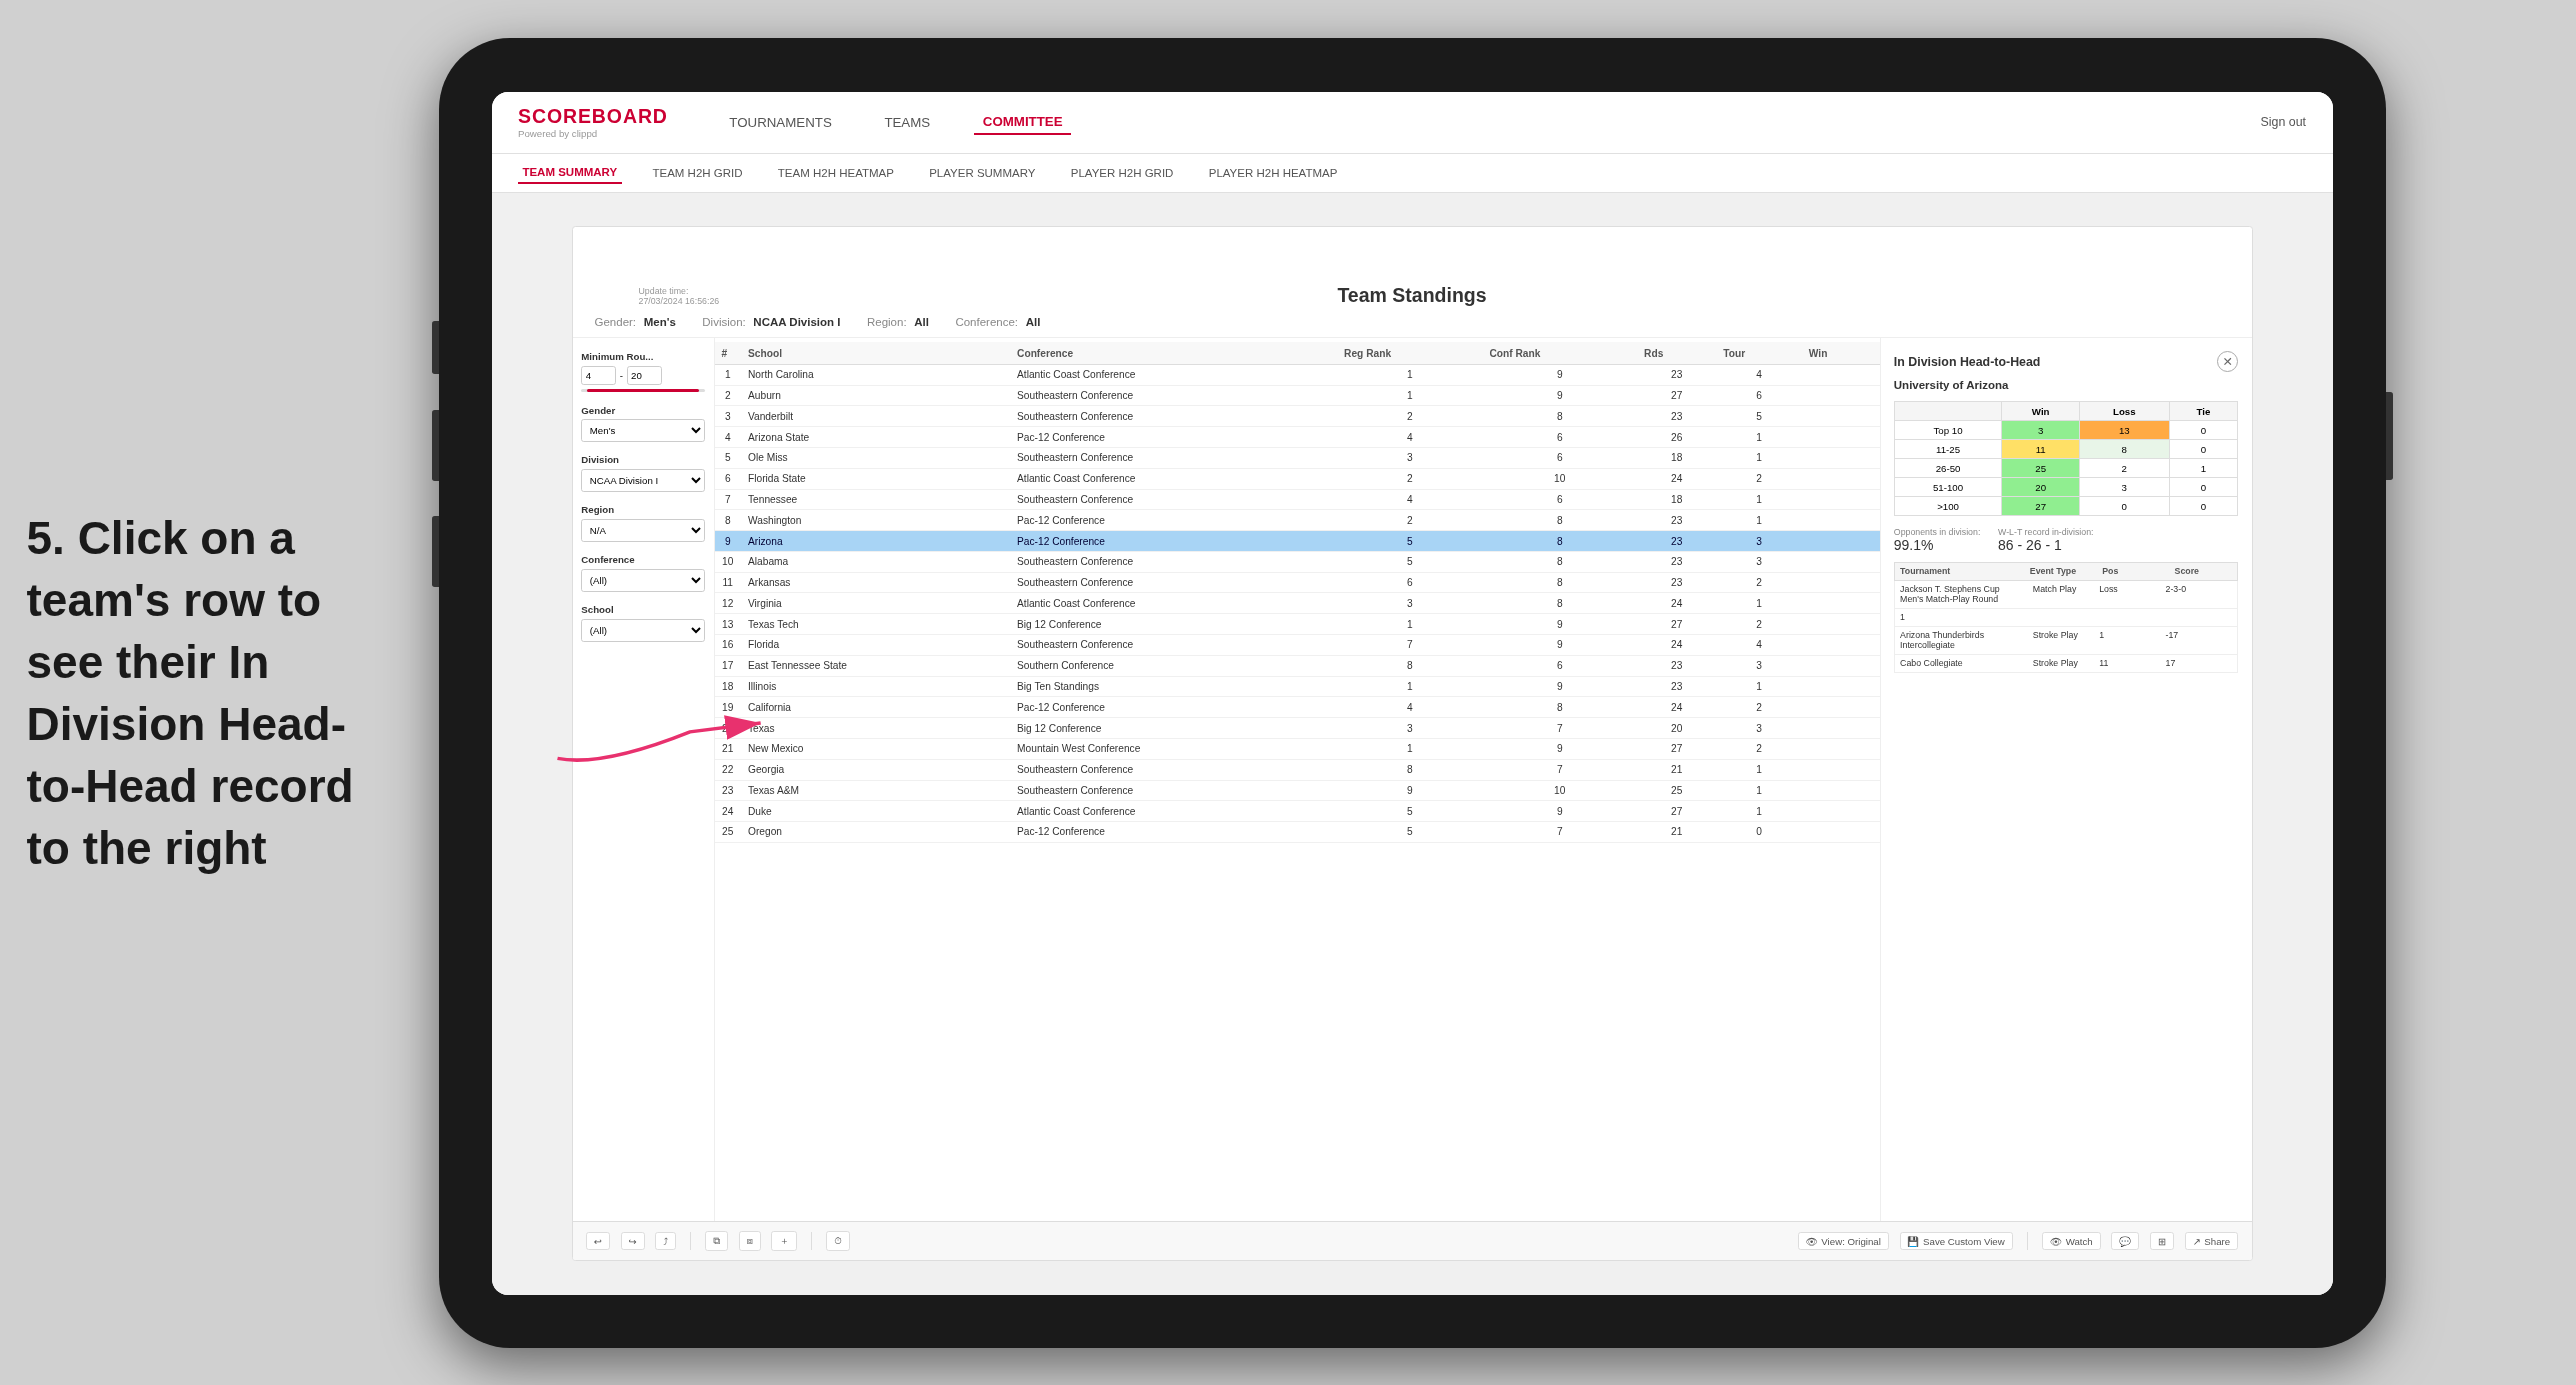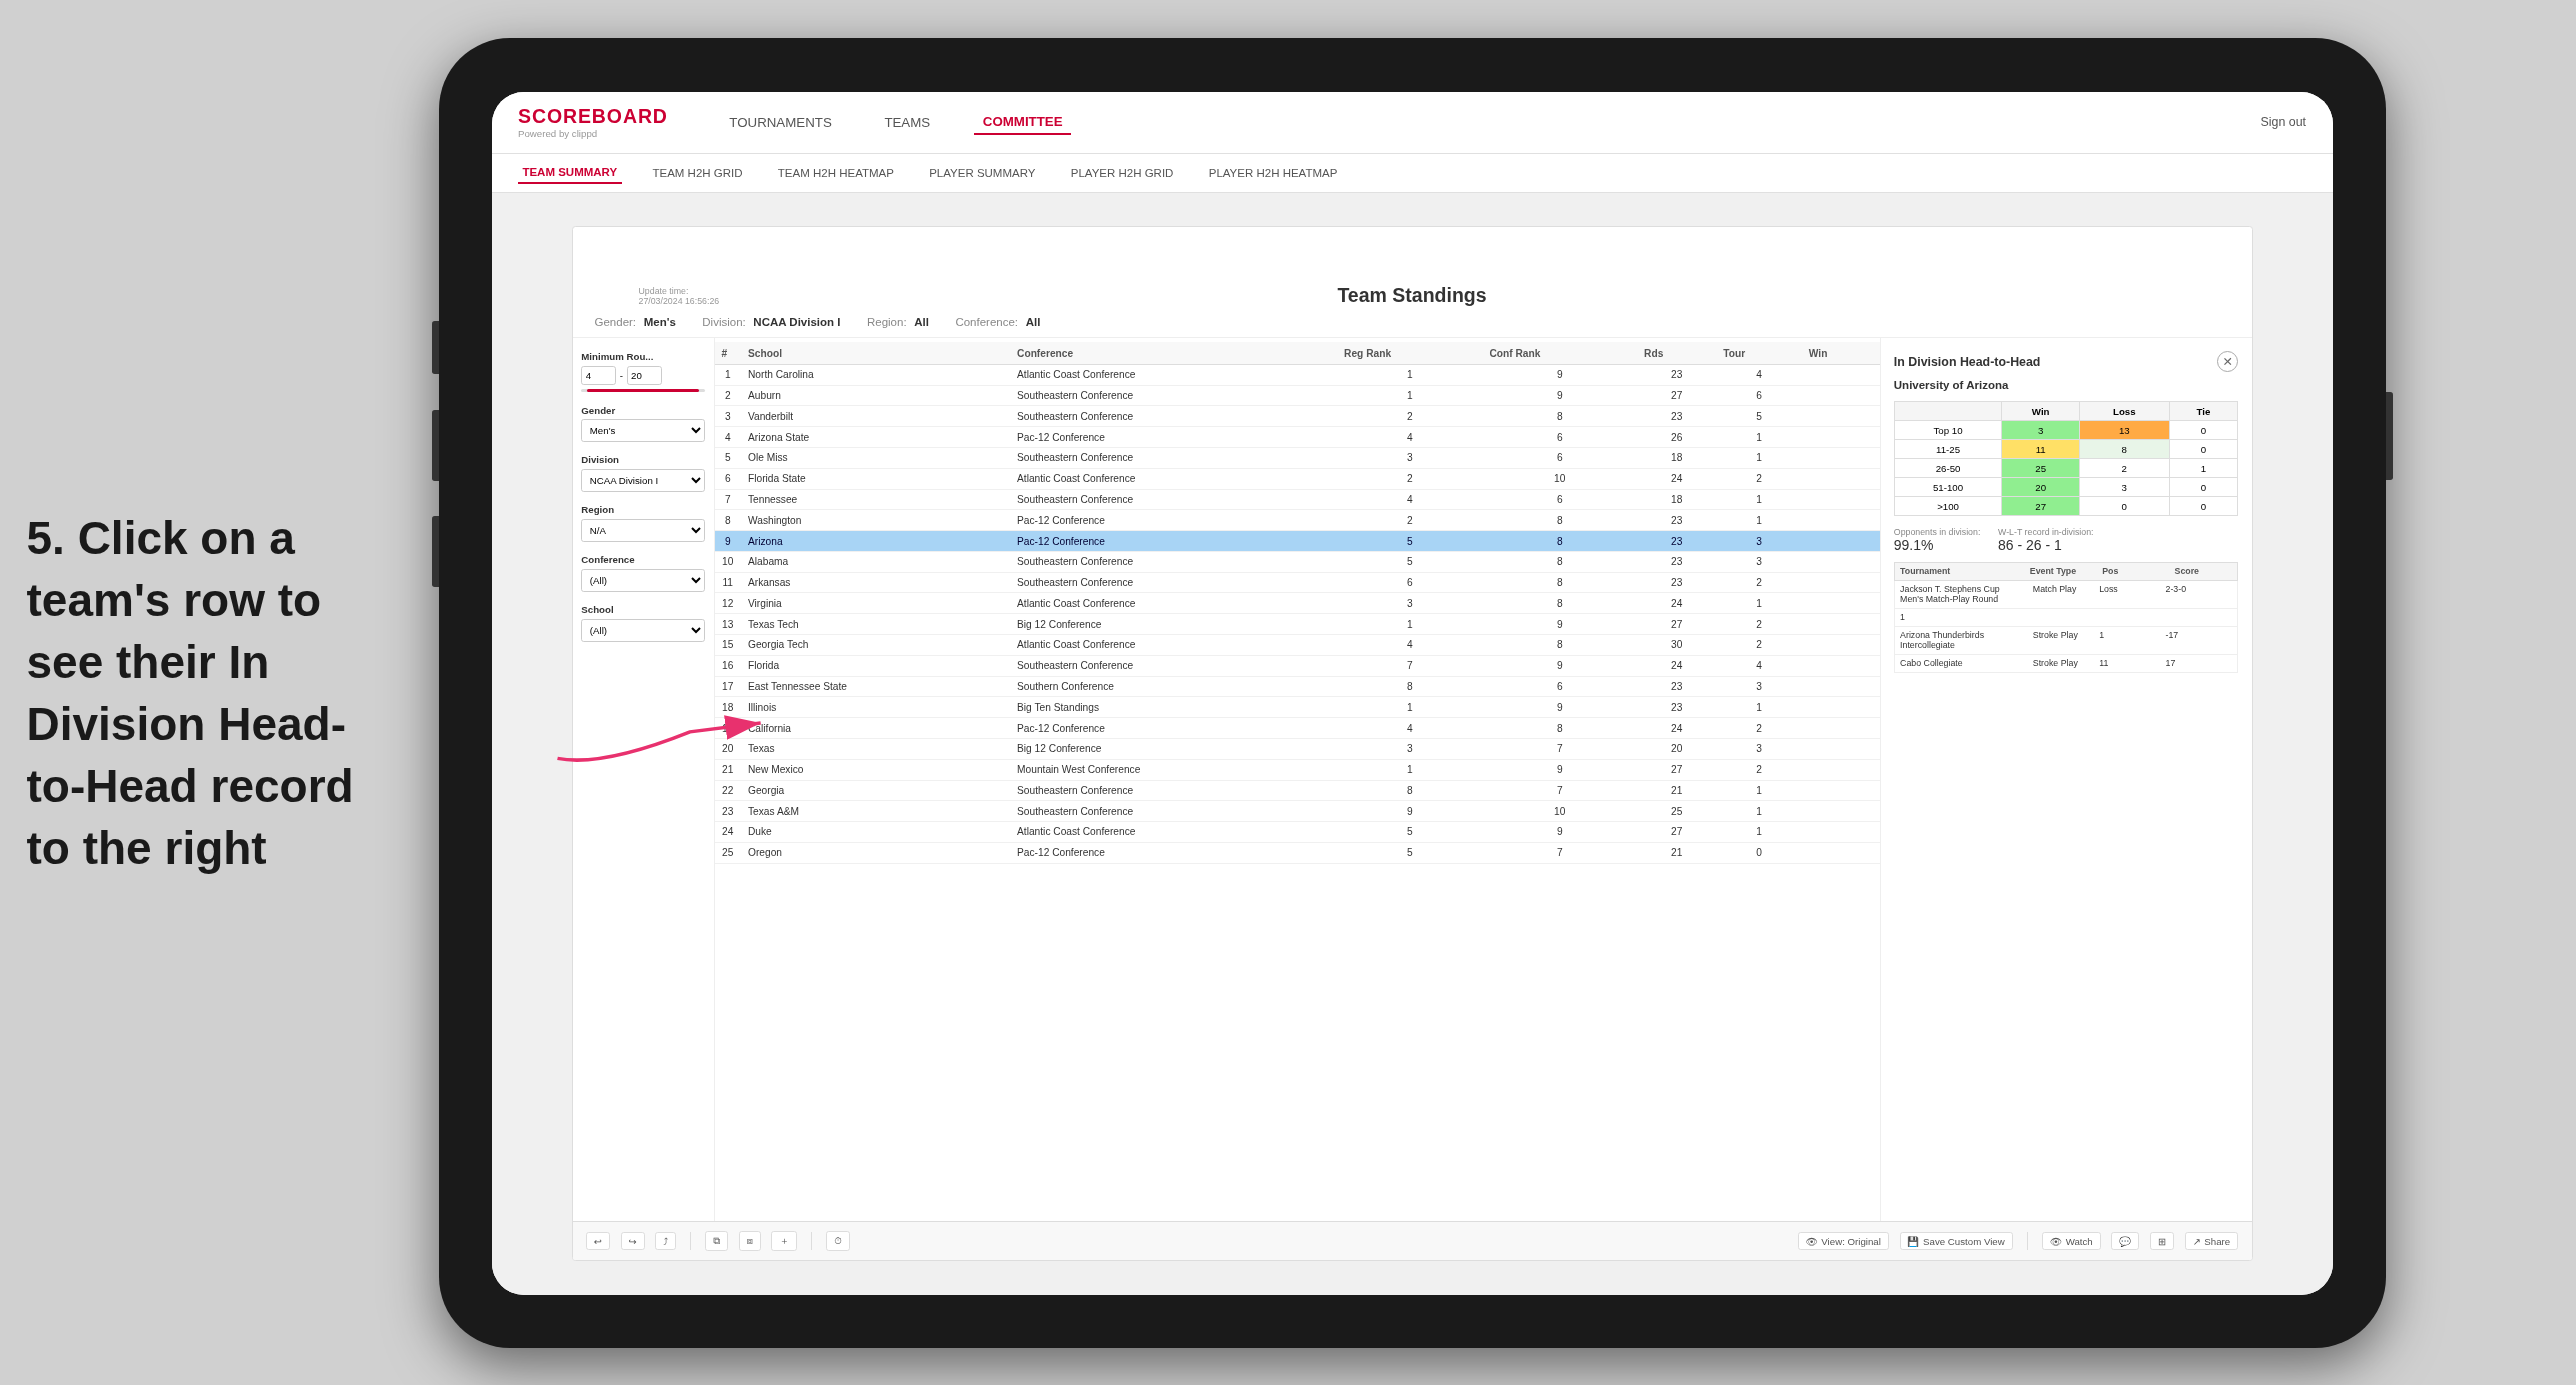--- a/index.html
+++ b/index.html
@@ -34,21 +34,21 @@
       align-items: center;
       justify-content: center;
       position: relative;
       box-shadow: 0 17.7px 53px rgba(0,0,0,0.5);
     }
 
     .tablet-screen {
       width: 1841px;
       height: 1203px;
       background: #f5f5f5;
-      border-radius: 32px;
+      border-radius: 16px;
       overflow: hidden;
       position: relative;
     }
 
     
     .app-header {
       background: #ffffff;
       height: 62px;
       display: flex;
       align-items: center;
@@ -707,30 +707,20 @@
       <td class="num-col">1</td>
       <td class="num-col"></td>
     </tr>
                     <tr>
       <td class="rank-col">13</td>
       <td>Texas Tech</td>
       <td>Big 12 Conference</td>
       <td class="num-col">1</td>
       <td class="num-col">9</td>
       <td class="num-col">27</td>
-      <td class="num-col">2</td>
-      <td class="num-col"></td>
-    </tr>
-                    <tr>
-      <td class="rank-col">15</td>
-      <td>Georgia Tech</td>
-      <td>Atlantic Coast Conference</td>
-      <td class="num-col">4</td>
-      <td class="num-col">8</td>
-      <td class="num-col">30</td>
       <td class="num-col">2</td>
       <td class="num-col"></td>
     </tr>
                     <tr>
       <td class="rank-col">16</td>
       <td>Florida</td>
       <td>Southeastern Conference</td>
       <td class="num-col">7</td>
       <td class="num-col">9</td>
       <td class="num-col">24</td>

